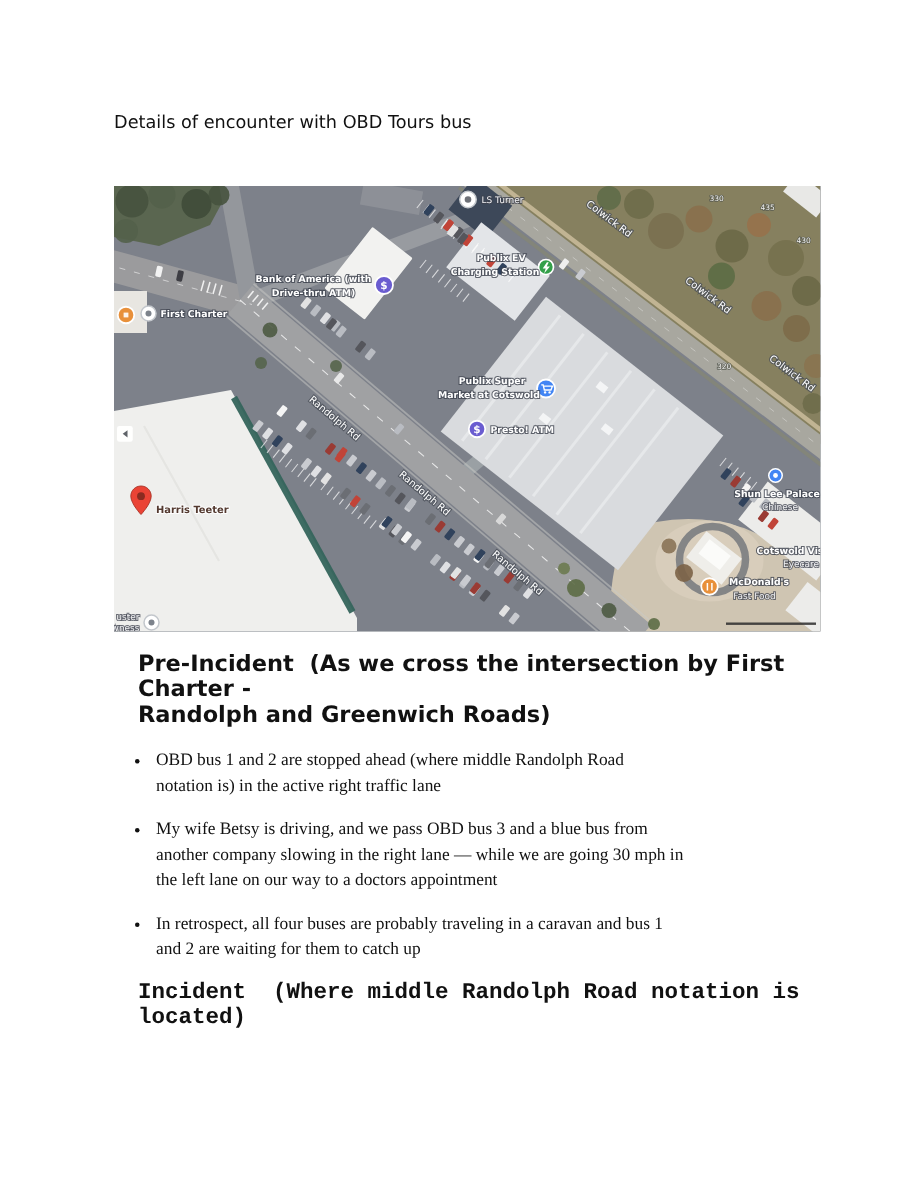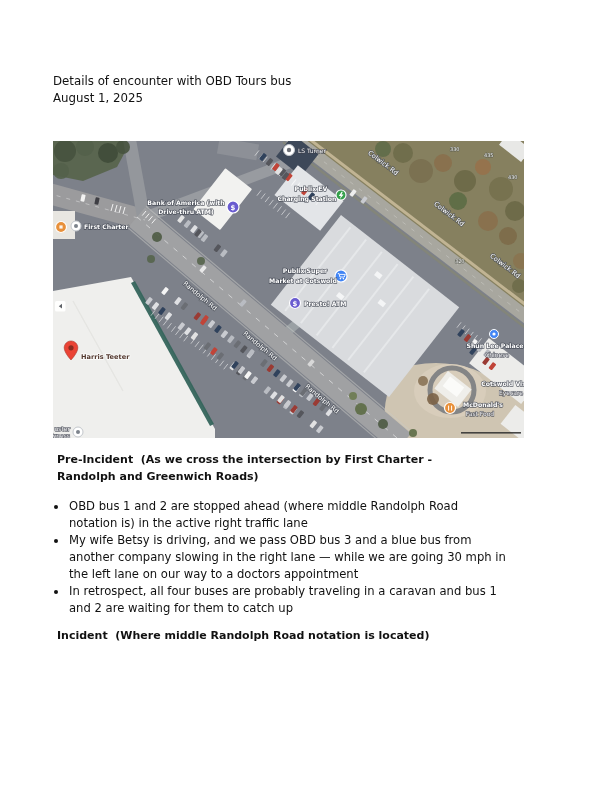--- a/index.html
+++ b/index.html
@@ -1,43 +1,42 @@
 <!DOCTYPE html>
 <html><head>
 <meta charset="utf-8">
 <style>
   html,body{margin:0;padding:0;background:#ffffff;}
   .page{position:relative;width:612px;height:792px;background:#fff;overflow:hidden;
         font-family:"DejaVu Sans","Liberation Sans",sans-serif;color:#111;}
-  .content{position:absolute;left:53px;top:73px;width:482px;}
+  .content{position:absolute;left:76px;top:73px;width:482px;}
   .hdr div{font-size:11.8px;line-height:16.8px;white-space:pre-wrap;}
   .map-frame{margin-top:34px;width:471px;height:297px;position:relative;overflow:hidden;background:#7d818a;}
-  h2.doc-h{font-size:11px;line-height:17px;font-weight:bold;margin:13px 0 0 4px;white-space:pre-wrap;}
-  h2.doc-h.incident{margin-top:10px;}
+  h2.doc-h{font-size:15px;line-height:17px;font-weight:bold;margin:13px 0 0 16px;white-space:pre-wrap;}
+  h2.doc-h.incident{margin-top:10px;font-family:Liberation Mono, monospace;}
   ul.doc-b{margin:13px 0 0 0;padding-left:15px;list-style:disc outside;}
   ul.doc-b.incident{margin-top:10px;}
-  ul.doc-b li{font-size:11.6px;line-height:17px;margin:0;padding-left:1px;}
+  ul.doc-b li{font-size:11.6px;line-height:17px;margin:12px;padding-left:1px;font-family:Liberation Serif, serif;}
   ul.doc-b li span{white-space:pre-wrap;}
   svg text{font-family:"DejaVu Sans","Liberation Sans",sans-serif;}
   .poi{font-size:6.2px;font-weight:bold;fill:#ffffff;paint-order:stroke;stroke:#3d424d;stroke-width:1.4px;stroke-opacity:.8;}
   .poi2{font-size:6px;fill:#f2f2f4;paint-order:stroke;stroke:#3d424d;stroke-width:1.3px;stroke-opacity:.75;}
   .road-label{font-size:6.6px;fill:#ffffff;paint-order:stroke;stroke:#4a4f57;stroke-width:1.5px;stroke-opacity:.8;}
   .dark-label{font-size:6.6px;font-weight:bold;fill:#53392f;paint-order:stroke;stroke:#ffffff;stroke-width:1.4px;stroke-opacity:.9;}
   .num-label{font-size:5px;fill:#fff;opacity:.9;paint-order:stroke;stroke:#55584f;stroke-width:1px;}
   .icon-glyph{font-size:7px;font-weight:bold;fill:#fff;}
 </style>
 </head>
 <body>
 
 <div class="page">
   <div class="content">
 
     <div class="hdr">
       <div>Details of encounter with OBD Tours bus</div>
-      <div>August 1, 2025</div>
     </div>
 
     <div class="map-frame">
       <svg width="471" height="297" viewBox="0 0 471 297">
 
         <rect x="0" y="0" width="471" height="297" fill="#7d818a"></rect>
         <polygon points="245,0 471,0 471,172" fill="#86805f"></polygon>
         <polygon points="0,0 78,0 64,26 30,40 0,34" fill="#5a6650"></polygon>
         <path d="M340,230 Q380,215 420,228 L471,250 L471,297 L330,297 Q330,260 340,230 Z" fill="#cfc5b2"></path>
 

